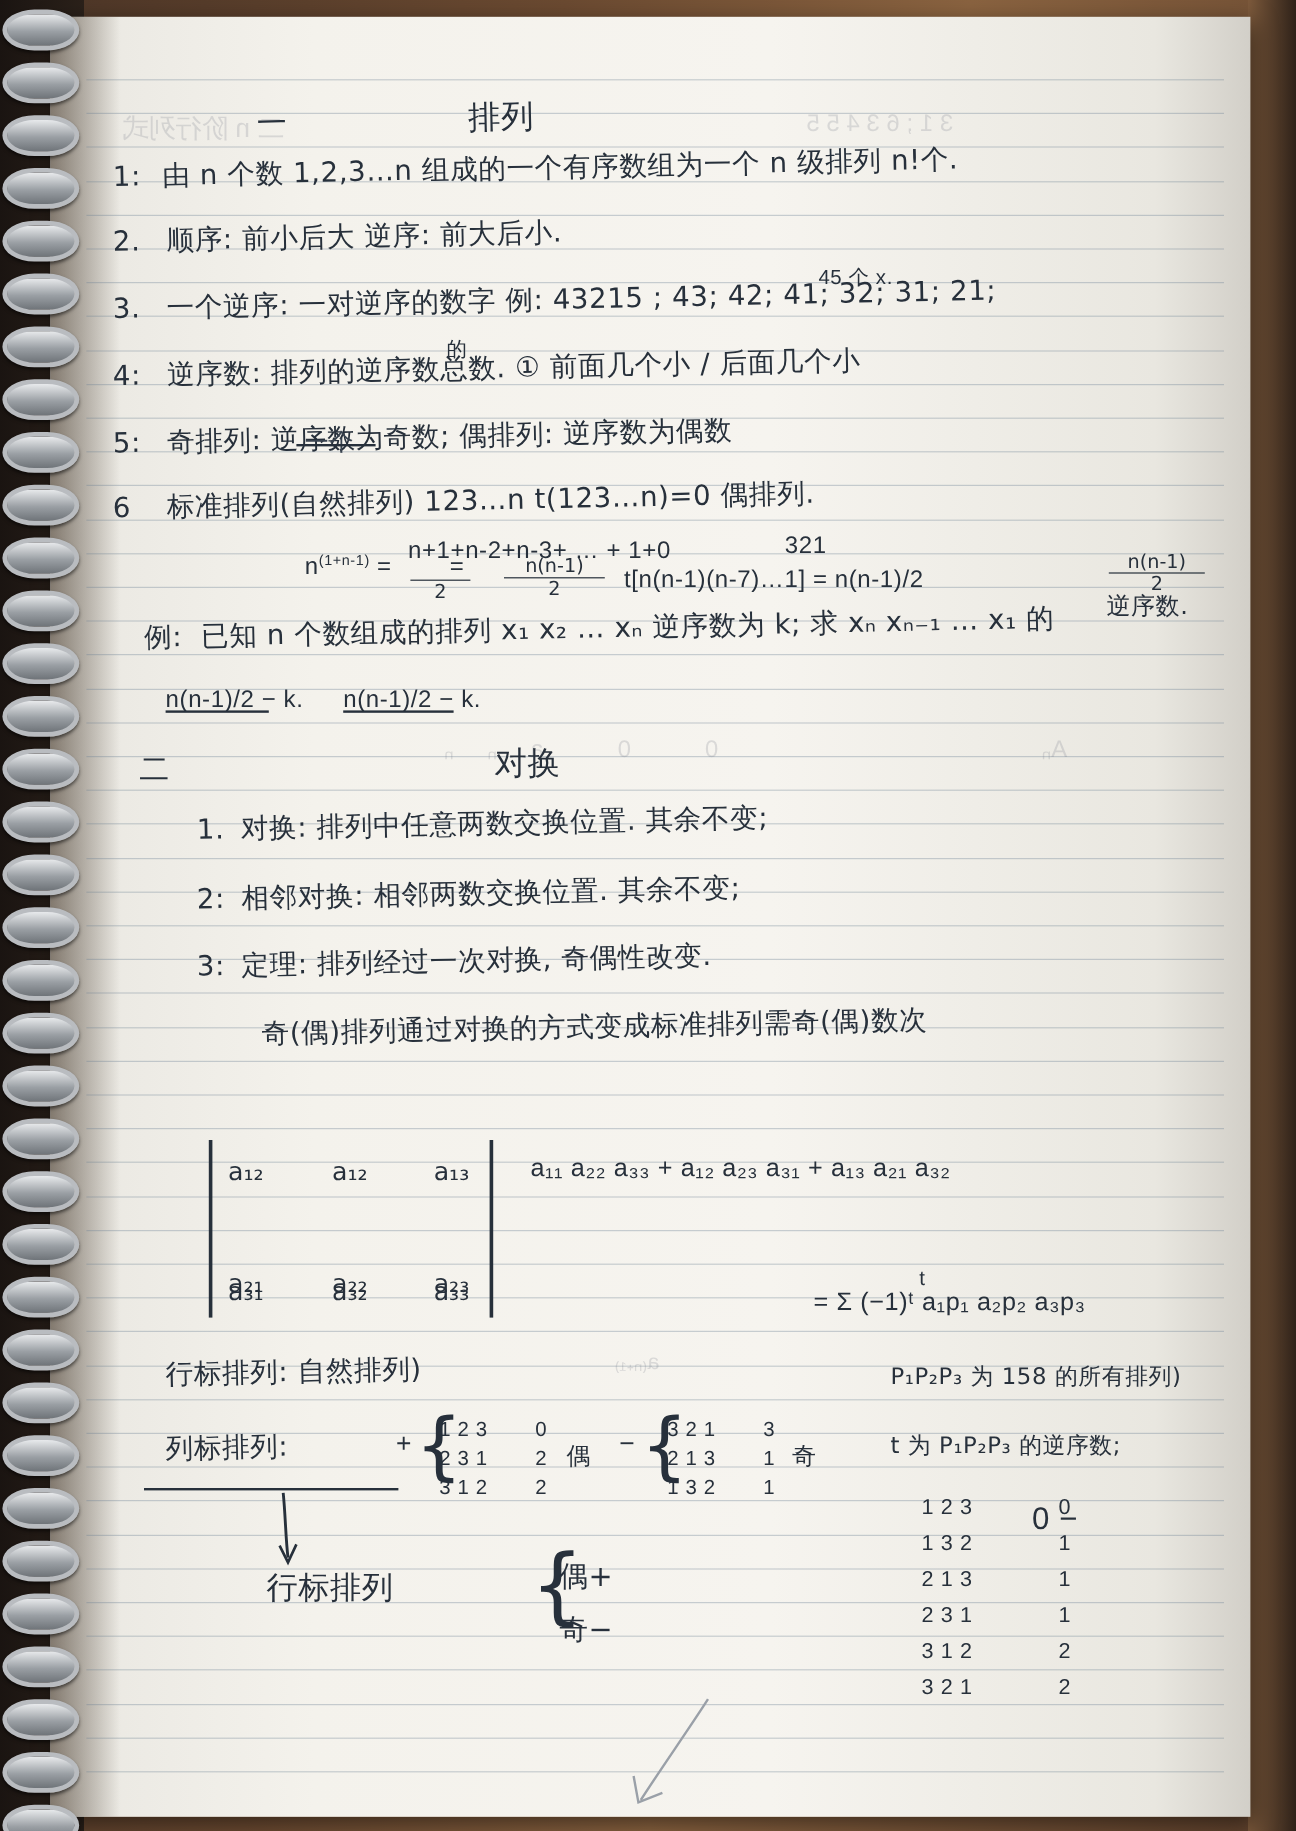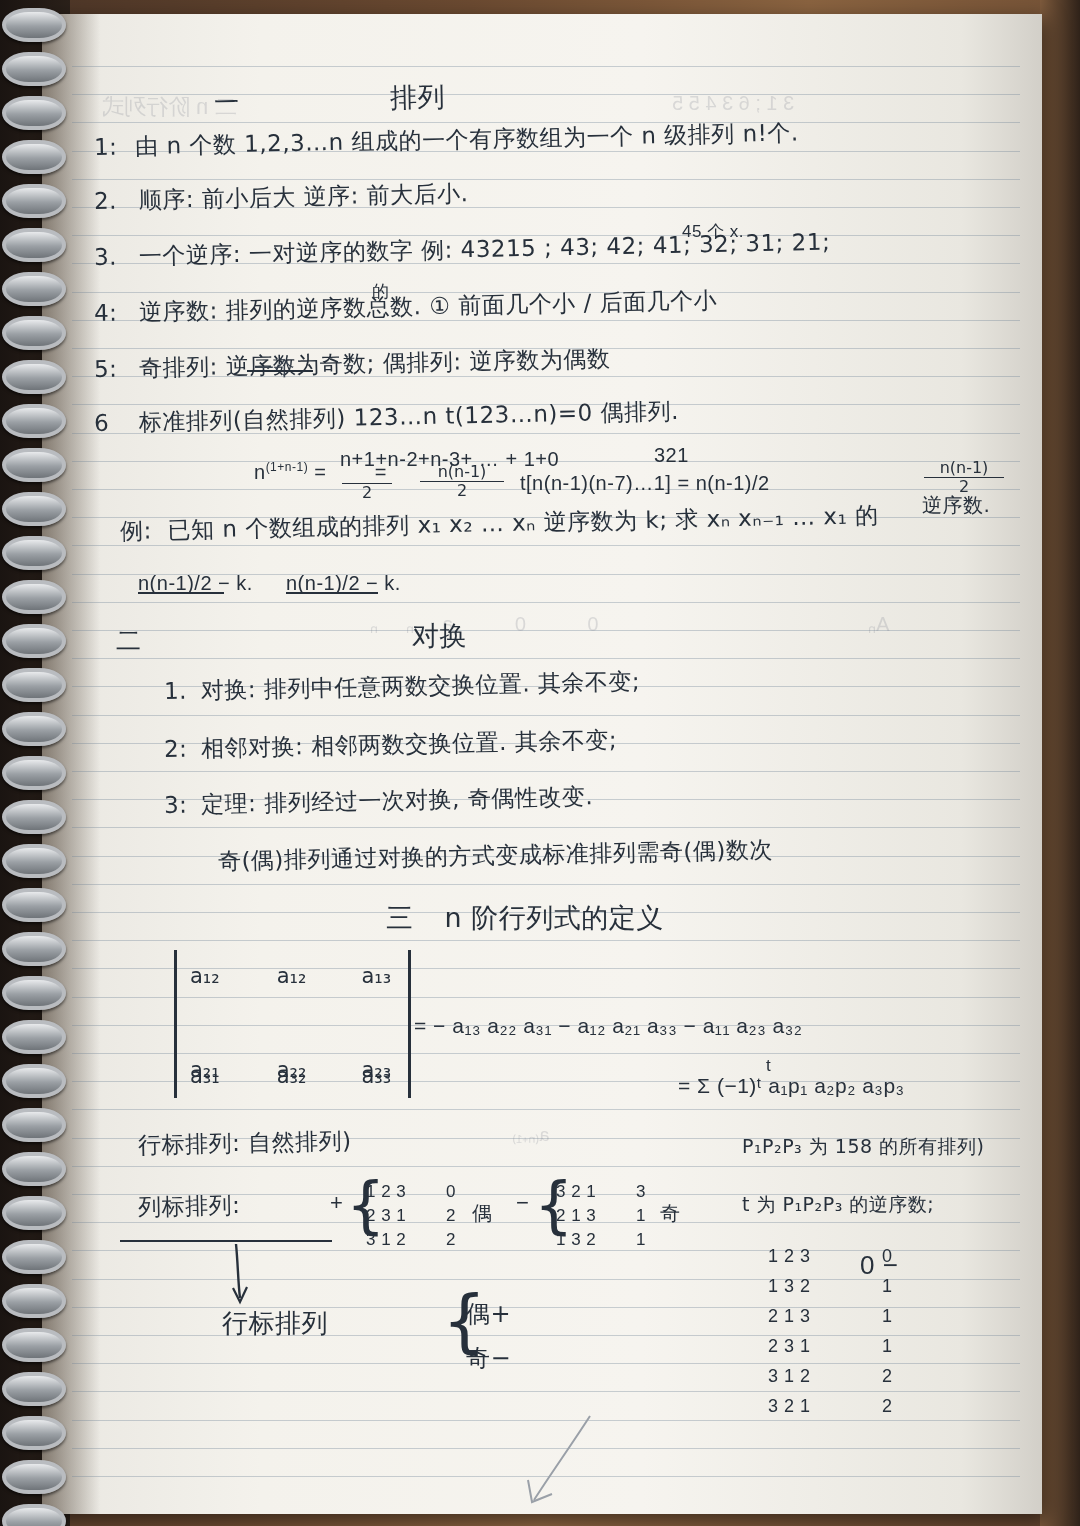--- a/index.html
+++ b/index.html
@@ -243,45 +243,41 @@
   <div class="ink cn l slant" style="left:122px;top:720px;font-size:23px;">
     <span>2:</span>
     <span style="margin-left:6px">相邻对换: 相邻两数交换位置. 其余不变;</span>
   </div>
   <div class="ink cn l slant" style="left:122px;top:776px;font-size:23px;">
     <span>3:</span>
     <span style="margin-left:6px">定理: 排列经过一次对换, 奇偶性改变.</span>
   </div>
   <div class="ink cn l slant" style="left:176px;top:832px;font-size:23px;">奇(偶)排列通过对换的方式变成标准排列需奇(偶)数次</div>
 
-  <div class="ink cn h-title" style="left:344px;top:886px;">
-    <span>三</span>
-    <span style="margin-left:22px">n 阶行列式的定义</span>
-  </div>
 
   <div class="det-bar" style="left:132px;top:936px;height:148px;"></div>
   <div class="det-bar" style="left:366px;top:936px;height:148px;"></div>
 
   <div class="mrow" style="left:148px;top:950px;">
     <span style="display:inline-block;width:80px">a₁₂</span>
     <span style="display:inline-block;width:78px">a₁₂</span>
     <span>a₁₃</span>
   </div>
   <div class="mrow" style="left:148px;top:1044px;">
     <span style="display:inline-block;width:80px">a₂₁</span>
     <span style="display:inline-block;width:78px">a₂₂</span>
     <span>a₂₃</span>
   </div>
   <div class="mrow" style="left:148px;top:1050px;">
     <span style="display:inline-block;width:80px">a₃₁</span>
     <span style="display:inline-block;width:78px">a₃₂</span>
     <span>a₃₃</span>
   </div>
 
-  <div class="ink s" style="left:372px;top:1000px;font-size:21px;">= −  a₁₃ a₂₂ a₃₁ − a₁₂ a₂₁ a₃₃ − a₁₁ a₂₃ a₃₂</div>
+  <div class="ink s" style="left:400px;top:948px;font-size:21px;">a₁₁ a₂₂ a₃₃ + a₁₂ a₂₃ a₃₁ + a₁₃ a₂₁ a₃₂</div>
   <div class="ink s" style="left:636px;top:1060px;font-size:21px;">= Σ (−1)ᵗ  a₁p₁ a₂p₂ a₃p₃</div>
   <div class="ink xs" style="left:724px;top:1042px;">t</div>
 
   <div class="ink cn l slant" style="left:96px;top:1116px;font-size:23px;">行标排列: 自然排列)</div>
   <div class="ink cn l slant" style="left:96px;top:1178px;font-size:23px;">列标排列:</div>
 
   <div class="ink cn s" style="left:700px;top:1120px;font-size:19px;">P₁P₂P₃ 为 158 的所有排列)</div>
   <div class="ink cn s" style="left:700px;top:1178px;font-size:19px;">t 为 P₁P₂P₃ 的逆序数;</div>
 
   <div class="ink s" style="left:288px;top:1176px;font-size:22px;">+</div>

